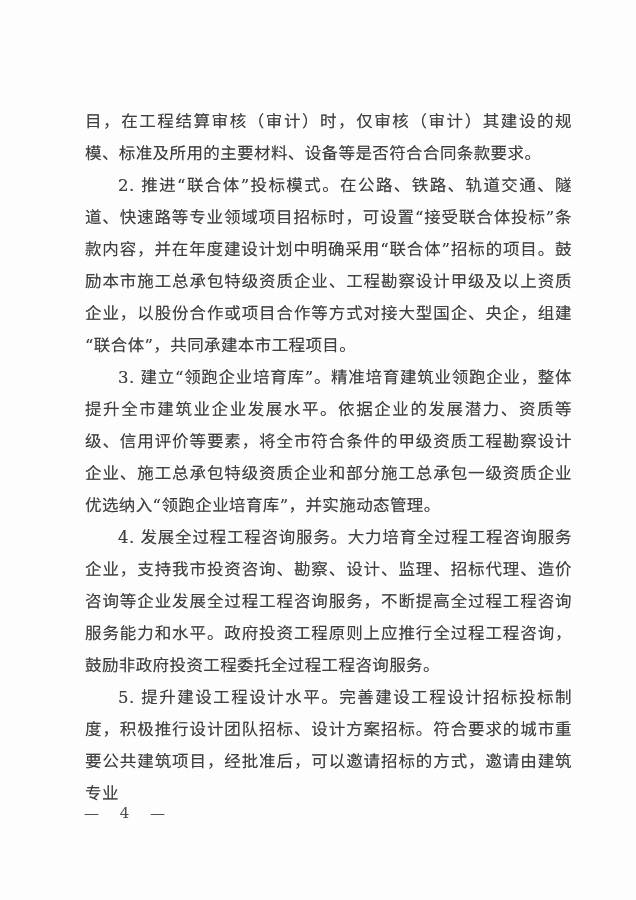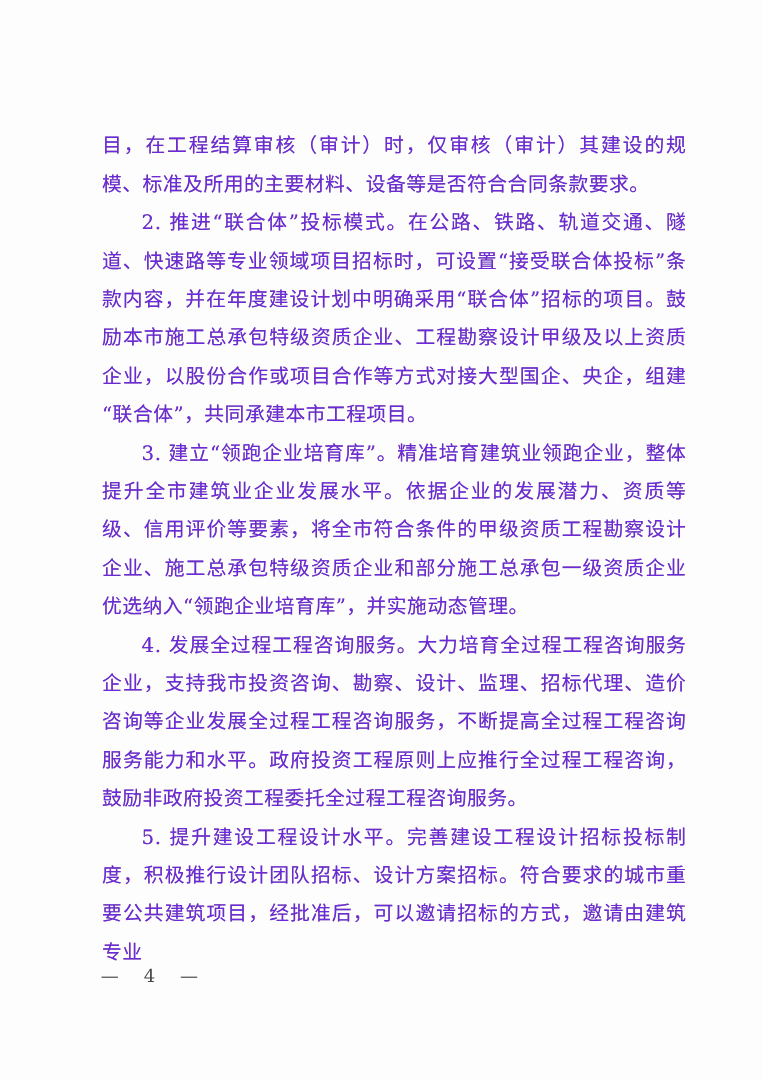--- a/index.html
+++ b/index.html
@@ -13,21 +13,21 @@
     height: 900px;
     background: #fdfdfd;
     overflow: hidden;
     font-family: "DejaVu Serif", "Liberation Serif", serif;
   }
   .content {
     position: absolute;
     left: 85px;
     top: 106px;
     width: 487px;
-    color: #6d28d9;
+    color: #404040;
     font-size: 16.5px;
     line-height: 32px;
     text-align: justify;
     text-justify: inter-character;
     letter-spacing: 0.4px;
     text-shadow: 0 0 0.5px rgba(70,70,70,0.55);
   }
   .para {
     margin: 0;
     padding: 0;

